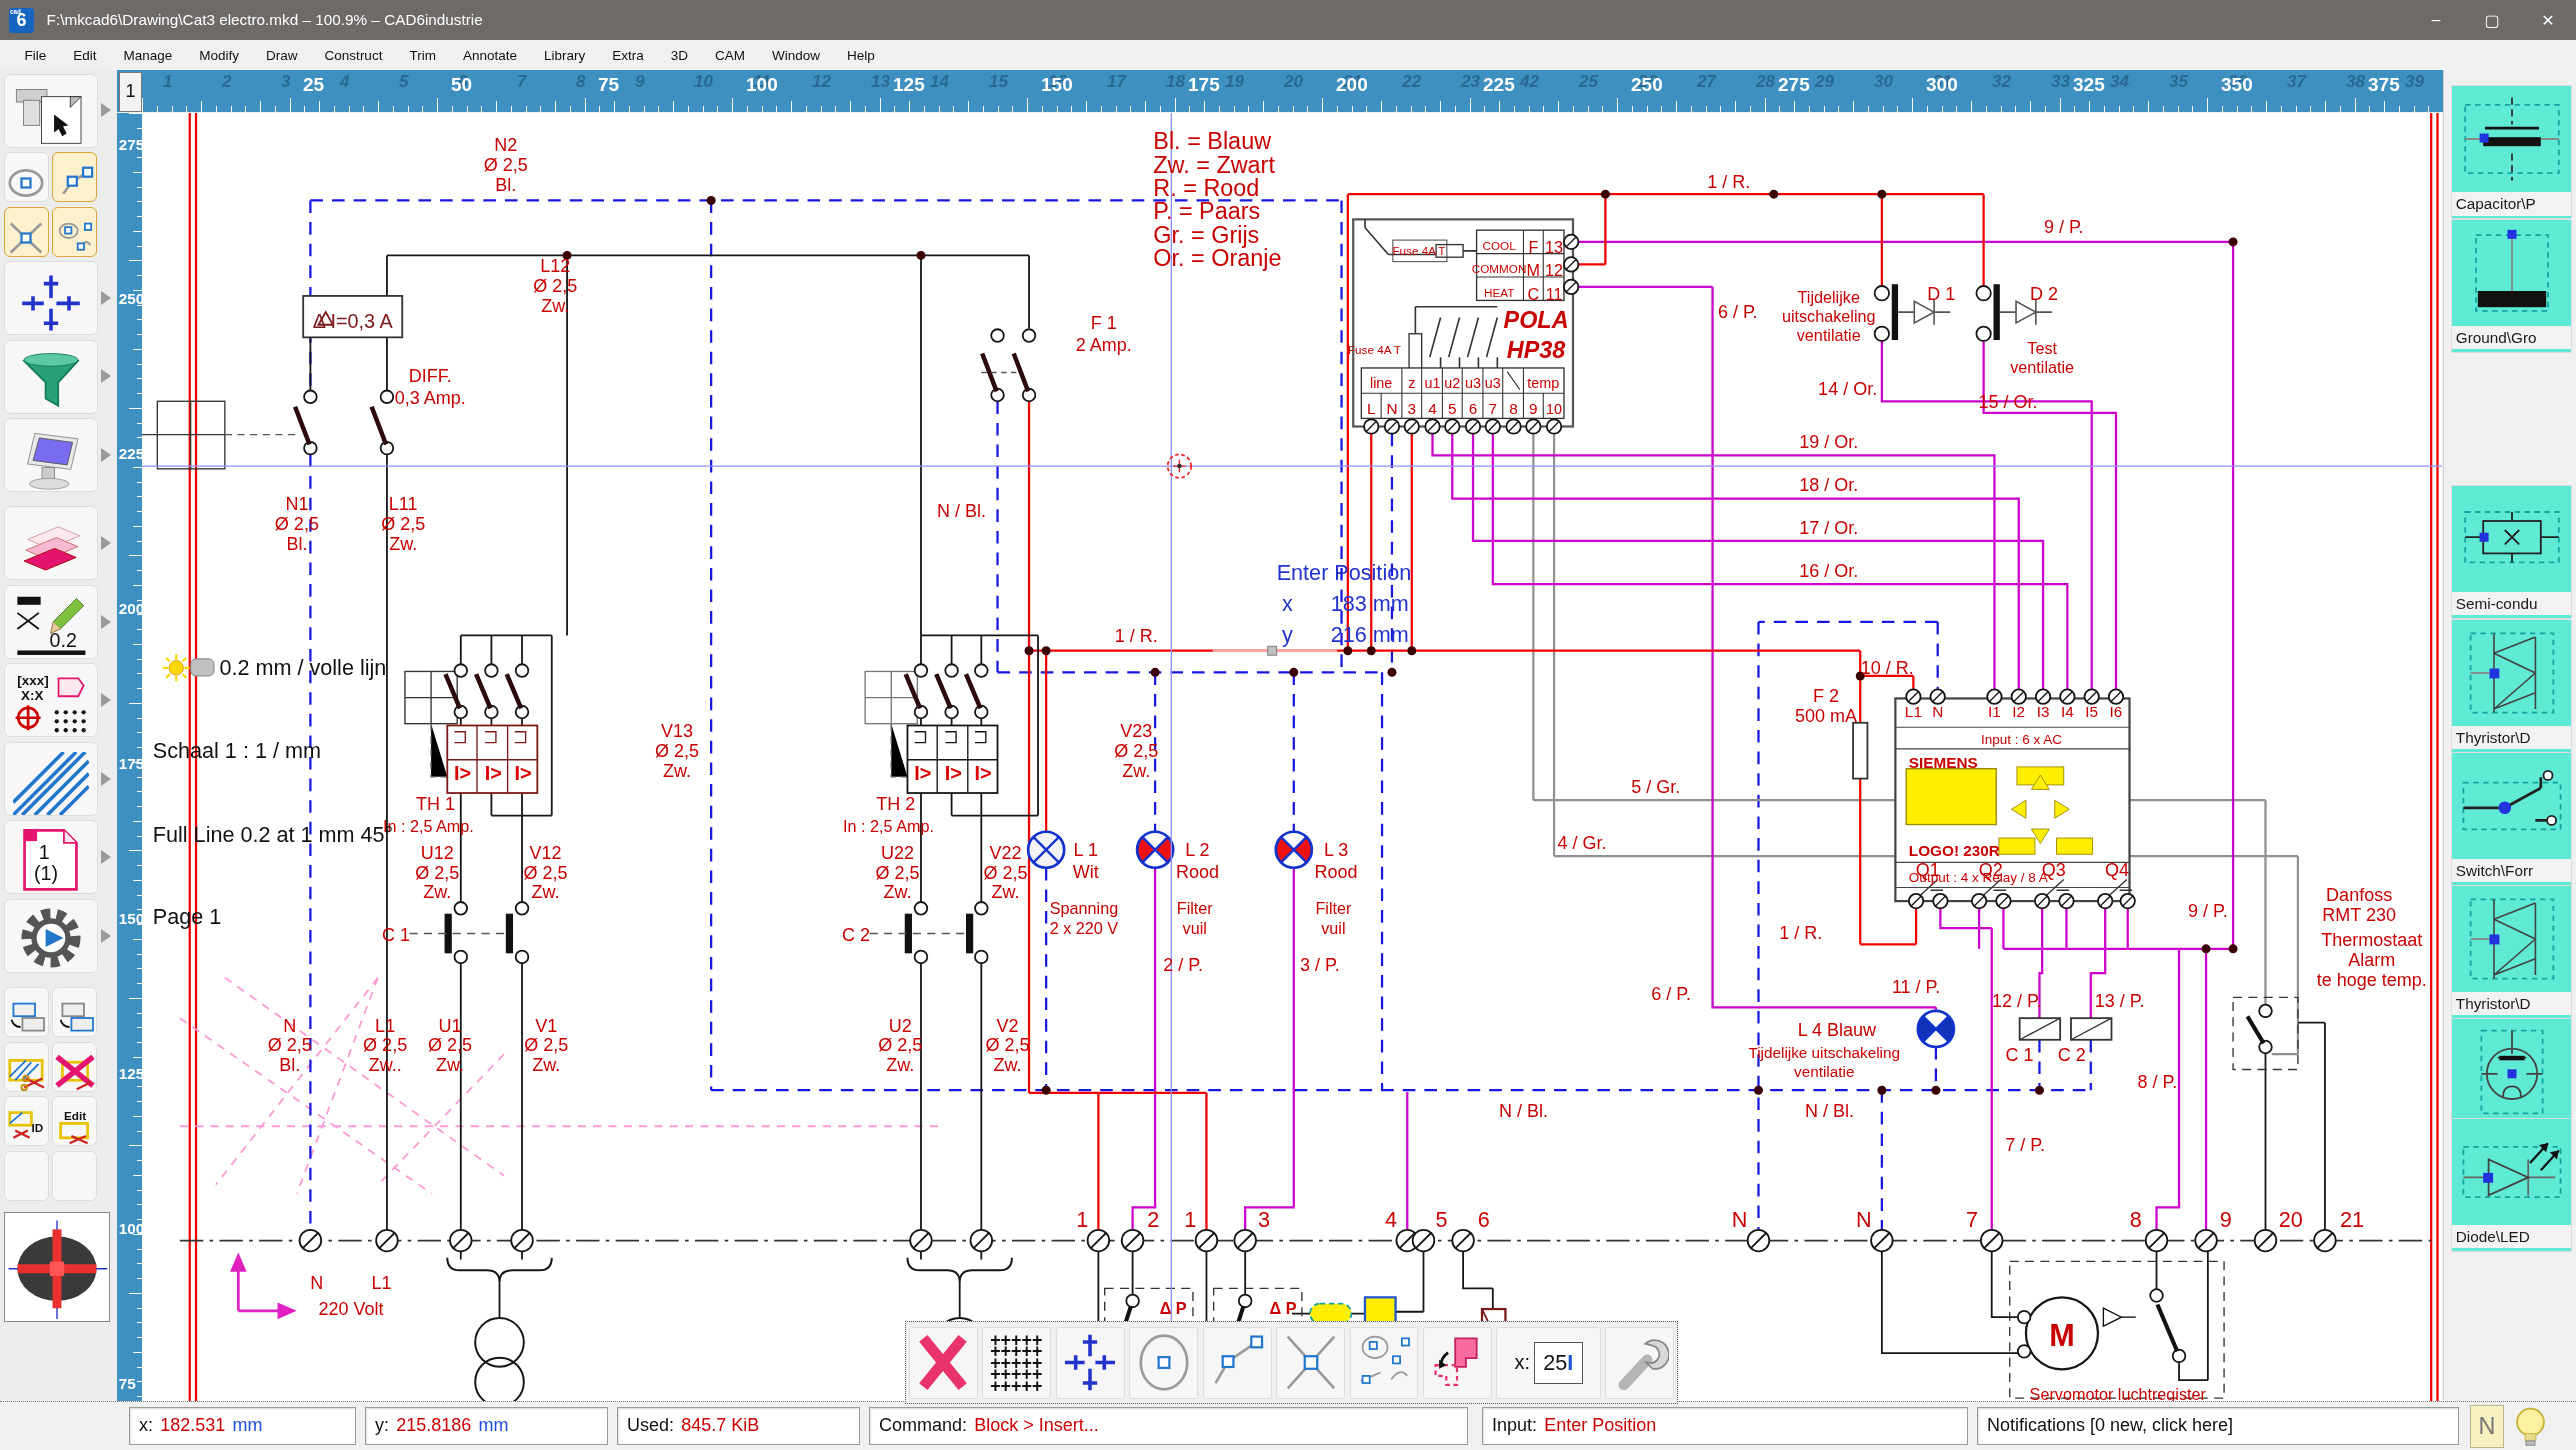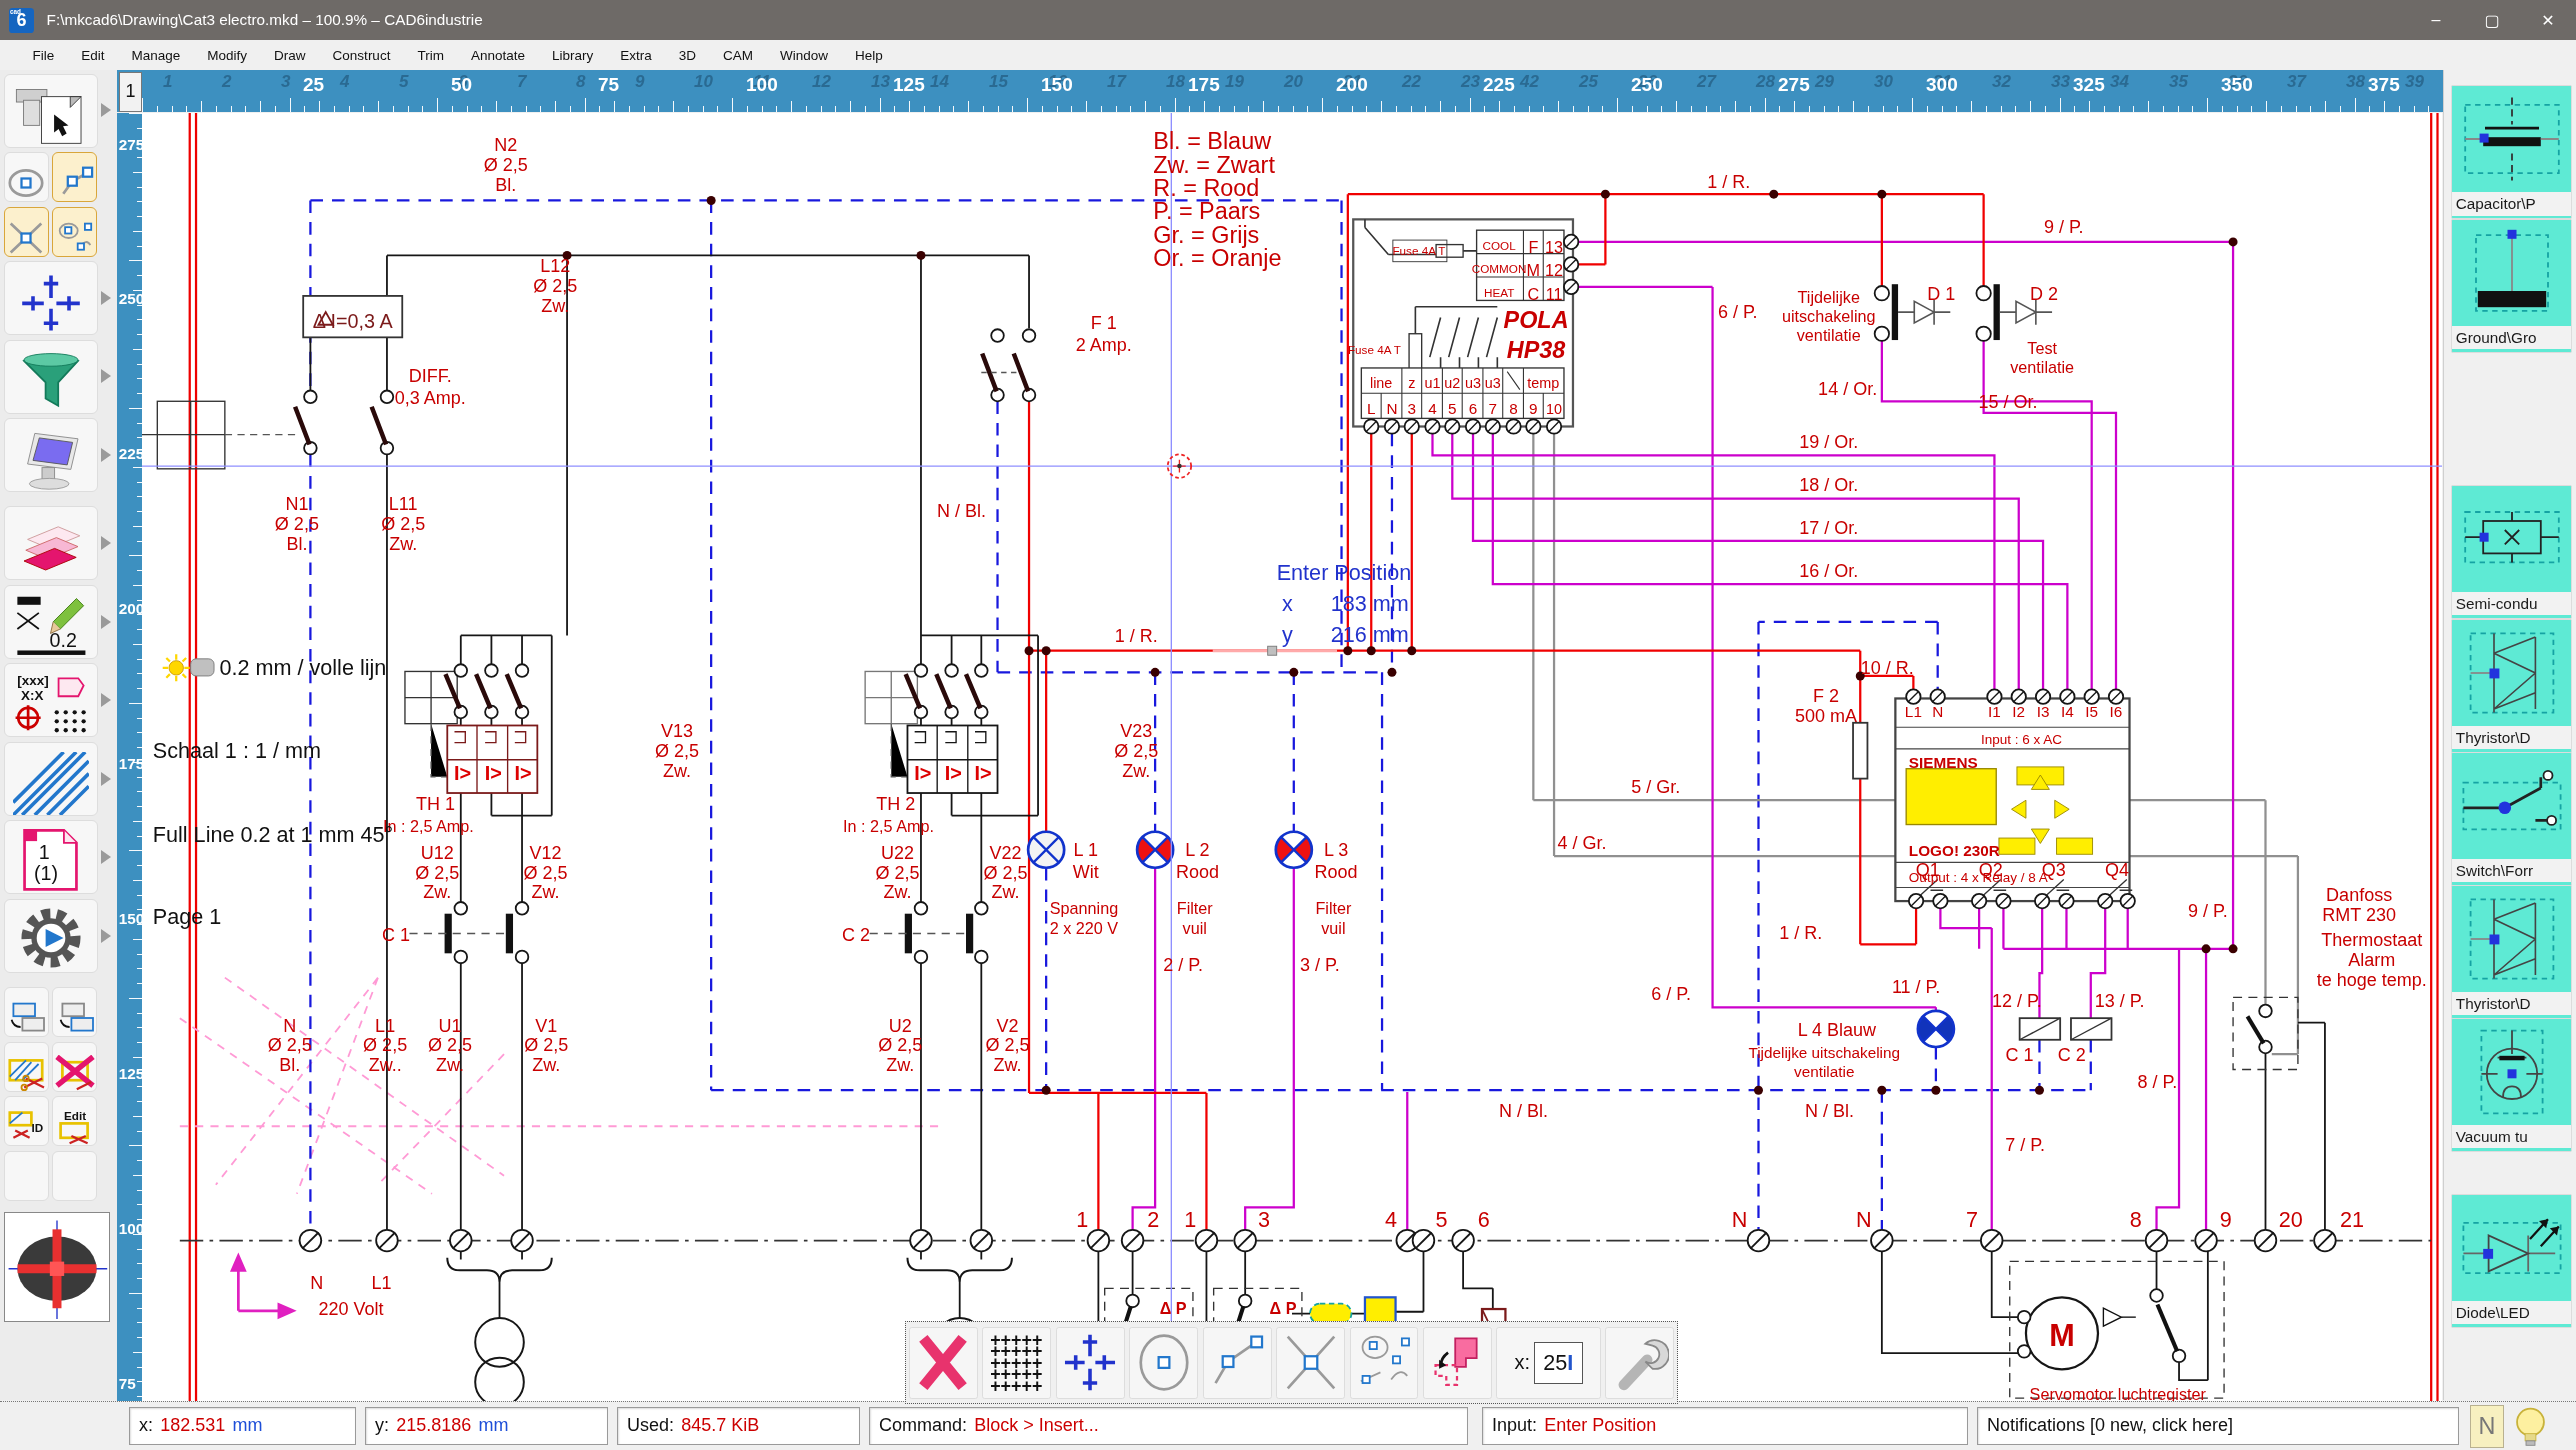--- a/index.html
+++ b/index.html
@@ -5,21 +5,21 @@
   html,body{margin:0;padding:0;background:#444;font-family:"Liberation Sans",sans-serif;}
   #app{position:relative;width:2576px;height:1450px;background:#f0f0f0;overflow:hidden;}
   
   #titlebar{position:absolute;left:0;top:0;width:2576px;height:40px;background:#6e6a67;display:flex;align-items:center;}
   #applogo{width:25px;height:25px;margin-left:9px;background:#1565c0;border-radius:3.6px;color:#fff;display:flex;align-items:center;justify-content:center;font-weight:bold;font-size:18px;position:relative}
   #applogo small{position:absolute;left:0.9px;top:1.8px;font-size:6.3px;font-weight:bold;line-height:6.3px}
   #wtitle{color:#fff;font-size:15.3px;margin-left:12.6px;white-space:nowrap}
   #wctrls{margin-left:auto;display:flex;height:40px}
   .wbtn{width:56px;height:40px;color:#fff;font-size:16px;display:flex;align-items:center;justify-content:center;cursor:pointer}
   
-  #menubar{position:absolute;left:0;top:40px;width:2085px;height:31px;background:#f0f0f0;border-bottom:0.9px solid #d9d9d9;display:flex;align-items:center;padding-left:19px;box-sizing:border-box}
+  #menubar{position:absolute;left:0;top:40px;width:2085px;height:31px;background:#f0f0f0;border-bottom:0.9px solid #d9d9d9;display:flex;align-items:center;padding-left:11px;box-sizing:border-box}
   .menu-item{font-size:13.5px;color:#111;padding:0 13.5px;line-height:31px;cursor:pointer}
   
   #rulerH{position:absolute;left:117px;top:70px;width:2326px;height:42px;background:#3d90c0;overflow:hidden}
   #pagebox{position:absolute;left:1.8px;top:1.8px;width:21.6px;height:38px;background:#f2f2f2;border:0.9px solid #777;color:#111;font-size:18px;display:flex;align-items:center;justify-content:center;z-index:3}
   .hnum{position:absolute;top:3.6px;color:#fff;font-size:19px;font-weight:bold;z-index:2}
   .hcol{position:absolute;top:1.8px;color:#2a6a92;font-size:17px;font-weight:bold;font-style:italic;z-index:1}
   .htick{position:absolute;bottom:0;width:0.9px;background:rgba(255,255,255,.95)}
   #rulerV{position:absolute;left:117px;top:113px;width:25px;height:1288px;background:#3d90c0;overflow:hidden}
   .vnum{position:absolute;left:1.8px;color:#fff;font-size:15.3px;font-weight:bold}
   .vtick{position:absolute;right:0;height:0.9px;background:rgba(255,255,255,.95)}
@@ -1363,21 +1363,21 @@
             <rect x="26" y="4" width="68" height="92" fill="none" stroke="#15a3a3" stroke-width="2" stroke-dasharray="6 5"></rect>
             <circle cx="60" cy="52" r="28" fill="none" stroke="#444" stroke-width="2"></circle>
             <path d="M60 4 V30 M44 34 H76 M26 52 H44 M76 52 H94" stroke="#444" stroke-width="2"></path>
             <rect x="46" y="32" width="28" height="5" fill="#111"></rect>
             <path d="M50 78 q0 -12 10 -12 q10 0 10 12" stroke="#444" stroke-width="2" fill="none"></path>
             <rect x="55" y="47" width="10" height="10" fill="#2233dd"></rect>
           </svg>
         </div>
       <div class="rp-label">Vacuum tu</div>
       </div>
-    <div class="rp-card" style="top:1124px">
+    <div class="rp-card" style="top:1048px">
       <div class="rp-thumb">
           <svg width="108" height="90" viewBox="0 0 120 100">
             <rect x="6" y="22" width="108" height="56" fill="none" stroke="#15a3a3" stroke-width="2" stroke-dasharray="6 5"></rect>
             <path d="M6 56 H34 M78 36 V76 M78 56 H108" stroke="#666" stroke-width="2"></path>
             <polygon points="34,36 34,76 78,56" fill="none" stroke="#444" stroke-width="2"></polygon>
             <path d="M80 40 L100 18 M92 48 L112 26" stroke="#111" stroke-width="2.5"></path>
             <polygon points="100,18 90,20 98,28" fill="#111"></polygon>
             <polygon points="112,26 102,28 110,36" fill="#111"></polygon>
             <rect x="28" y="51" width="11" height="11" fill="#2233dd"></rect>
           </svg>

